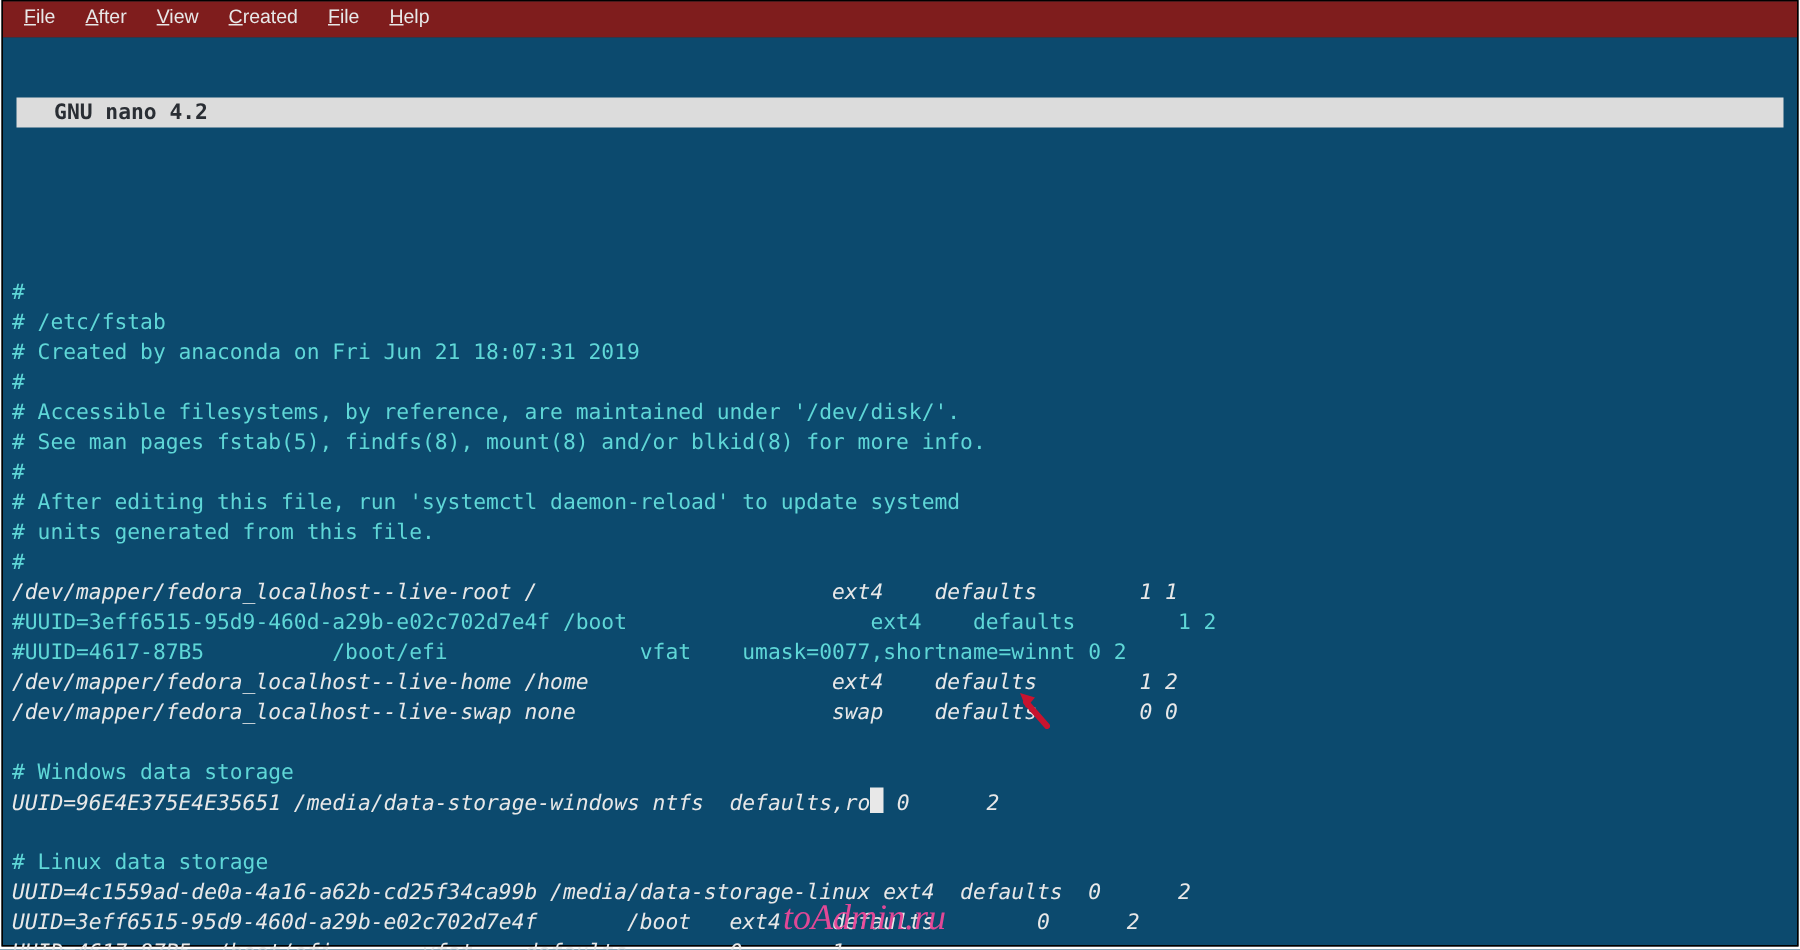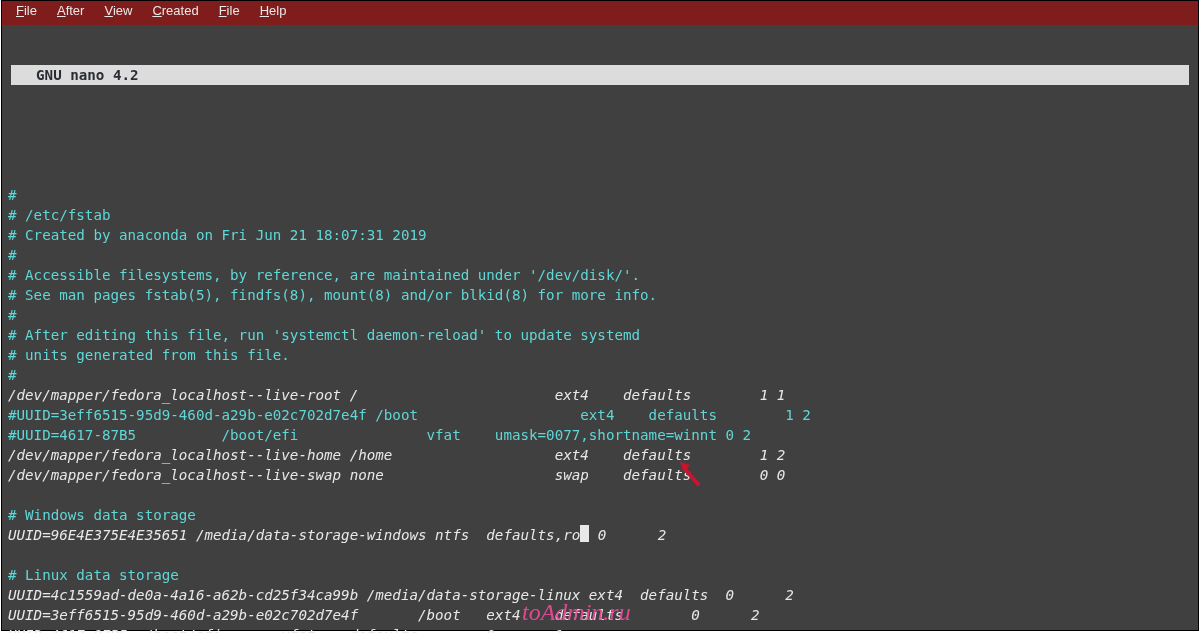--- a/index.html
+++ b/index.html
@@ -30,21 +30,21 @@
   }
   .menu-item {
     padding: 2px 8px;
     cursor: pointer;
   }
   
   .menu-item::first-letter { text-decoration: underline; }
   .term {
     position: absolute;
     left: 0; right: 0; top: 24px; bottom: 0;
-    background: #404040;
+    background: #0c4a6e;
     color: #e8e8e8;
     font-family: "DejaVu Sans Mono", "Liberation Mono", Consolas, monospace;
     font-size: 14.2px;
     line-height: 20px;
     padding: 0;
     white-space: pre;
   }
   .term .titlebar-row {
     display: flex;
     height: 20px;

